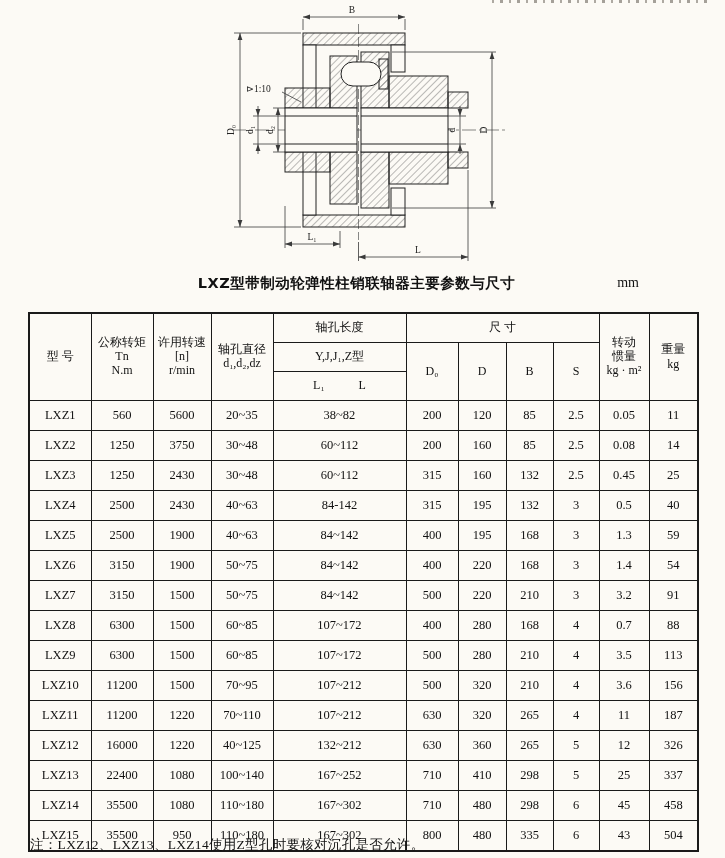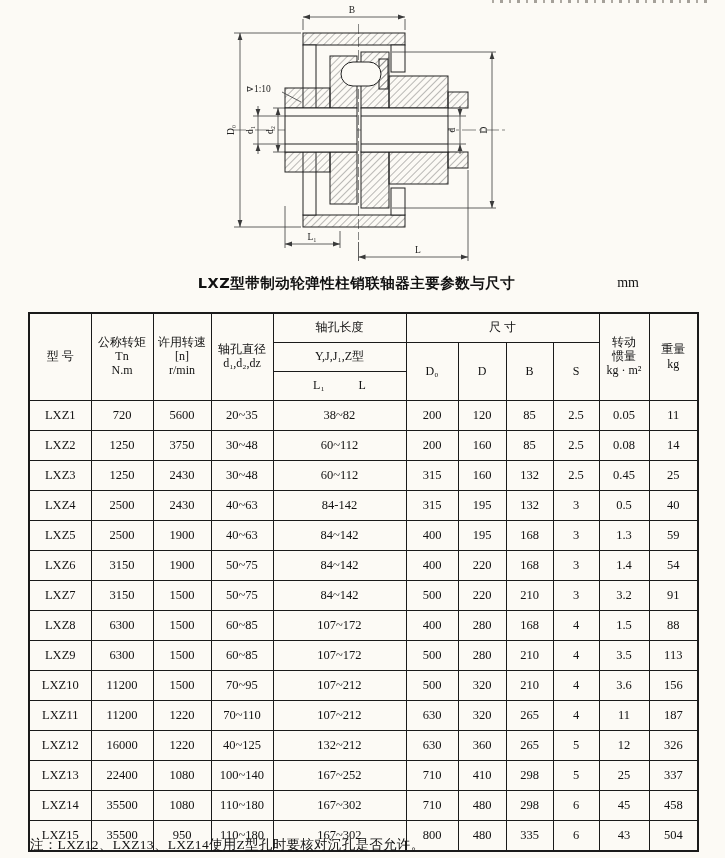--- a/index.html
+++ b/index.html
@@ -229,21 +229,21 @@
     </tr>
     <tr>
       <th class="lcell">
         <span>L₁</span><span class="gap"></span><span>L</span>
       </th>
     </tr>
   </thead>
   <tbody>
         <tr>
           <td>LXZ1</td>
-          <td>720</td>
+          <td>560</td>
           <td>5600</td>
           <td>20~35</td>
           <td>38~82</td>
           <td>200</td>
           <td>120</td>
           <td>85</td>
           <td>2.5</td>
           <td>0.05</td>
           <td>11</td>
         </tr>
@@ -328,21 +328,21 @@
         <tr>
           <td>LXZ8</td>
           <td>6300</td>
           <td>1500</td>
           <td>60~85</td>
           <td>107~172</td>
           <td>400</td>
           <td>280</td>
           <td>168</td>
           <td>4</td>
-          <td>1.5</td>
+          <td>0.7</td>
           <td>88</td>
         </tr>
         <tr>
           <td>LXZ9</td>
           <td>6300</td>
           <td>1500</td>
           <td>60~85</td>
           <td>107~172</td>
           <td>500</td>
           <td>280</td>

